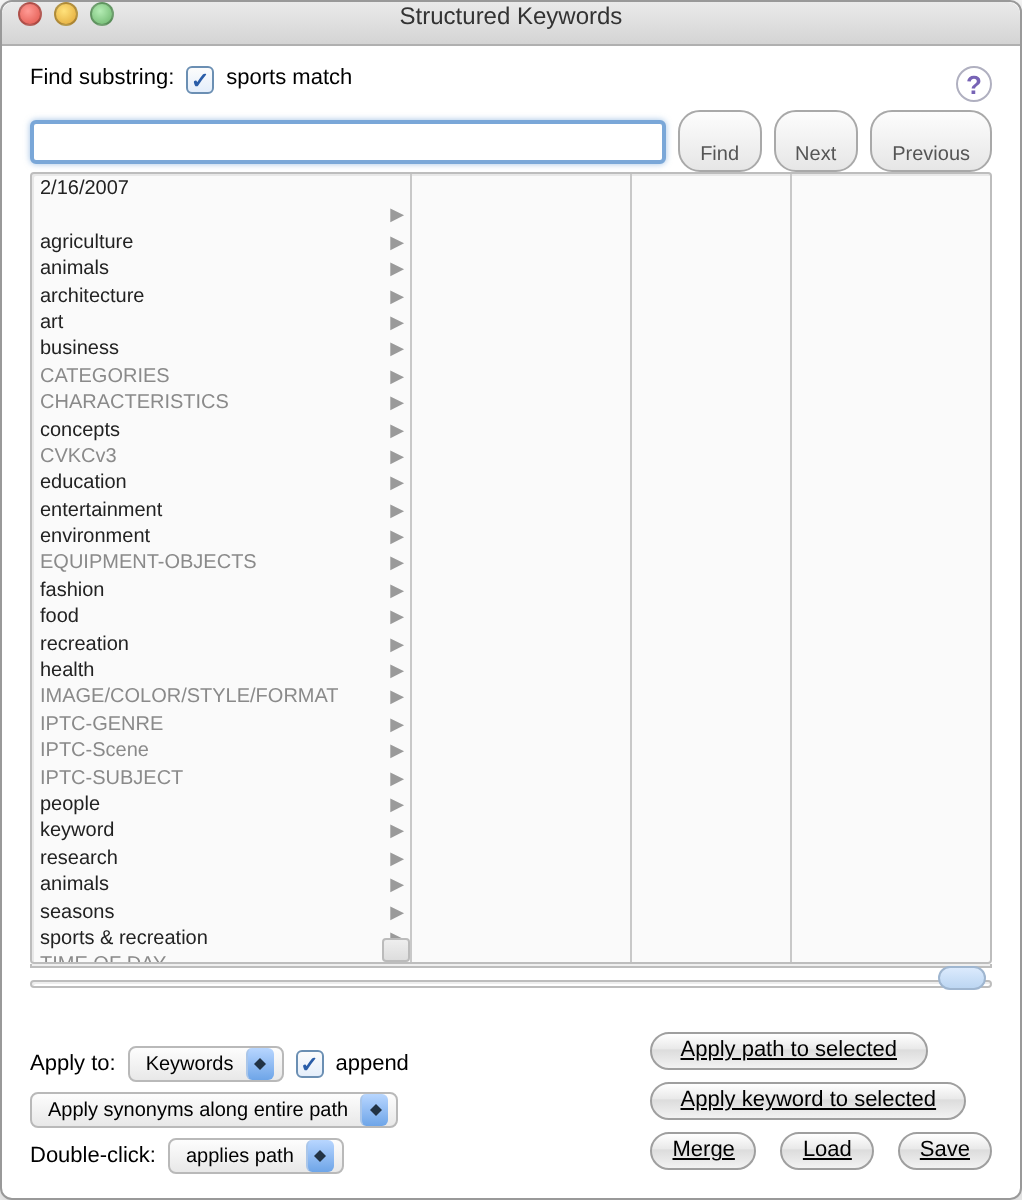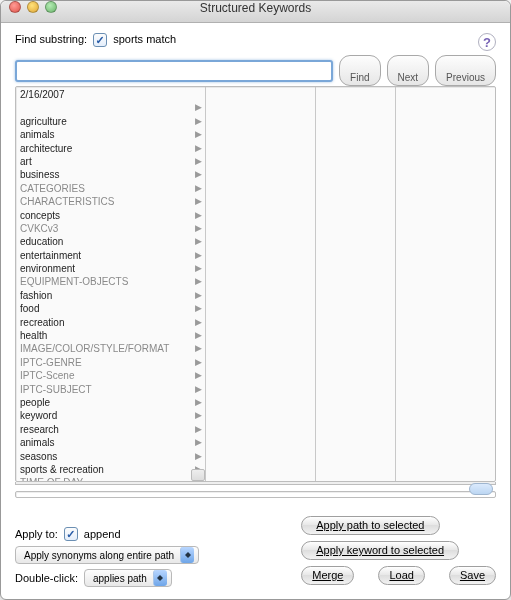--- a/index.html
+++ b/index.html
@@ -173,21 +173,21 @@
 }
 .push-btn {
   font-size: 11px;
   padding: 2px 14px 3px 14px;
   border-radius: 12px;
   border: 1px solid #9f9f9f;
   background: linear-gradient(#ffffff,#e8e8e8 45%,#dcdcdc 46%,#f2f2f2);
   cursor: pointer;
 }
 .push-btn.small { padding: 2px 10px 3px 10px; }
-.btn-row { display: flex; gap: 24px; }
+.btn-row { display: flex; gap: 12px; }
 </style>
 </head>
 <body>
 
 <div class="window">
 
   <div class="titlebar">
     <div class="traffic-lights">
       <div class="tl close"></div>
       <div class="tl min"></div>
@@ -344,20 +344,27 @@
     <div class="hscroll-track">
       <div class="hscroll-thumb"></div>
     </div>
 
     <div class="path-box"></div>
 
     <div class="bottom-rows">
 
       <div class="row">
         <span>Apply to:</span>
+        <span class="aqua-select">
+          <span>Keywords</span>
+          <span class="end">
+              <span class="tri up"></span>
+              <span class="tri dn"></span>
+            </span>
+        </span>
         <span class="checkbox">✓</span>
         <span>append</span>
       </div>
 
       <div class="row">
         <span class="aqua-select">
           <span>Apply synonyms along entire path</span>
           <span class="end">
               <span class="tri up"></span>
               <span class="tri dn"></span>

